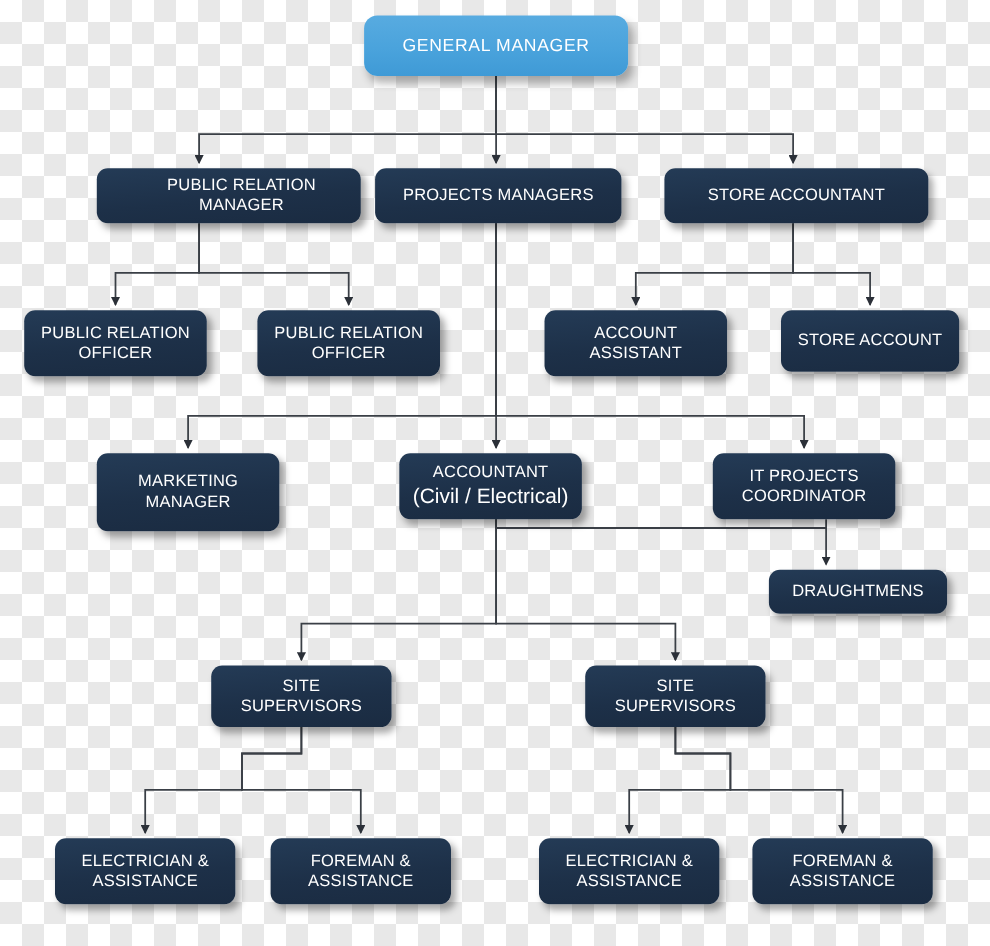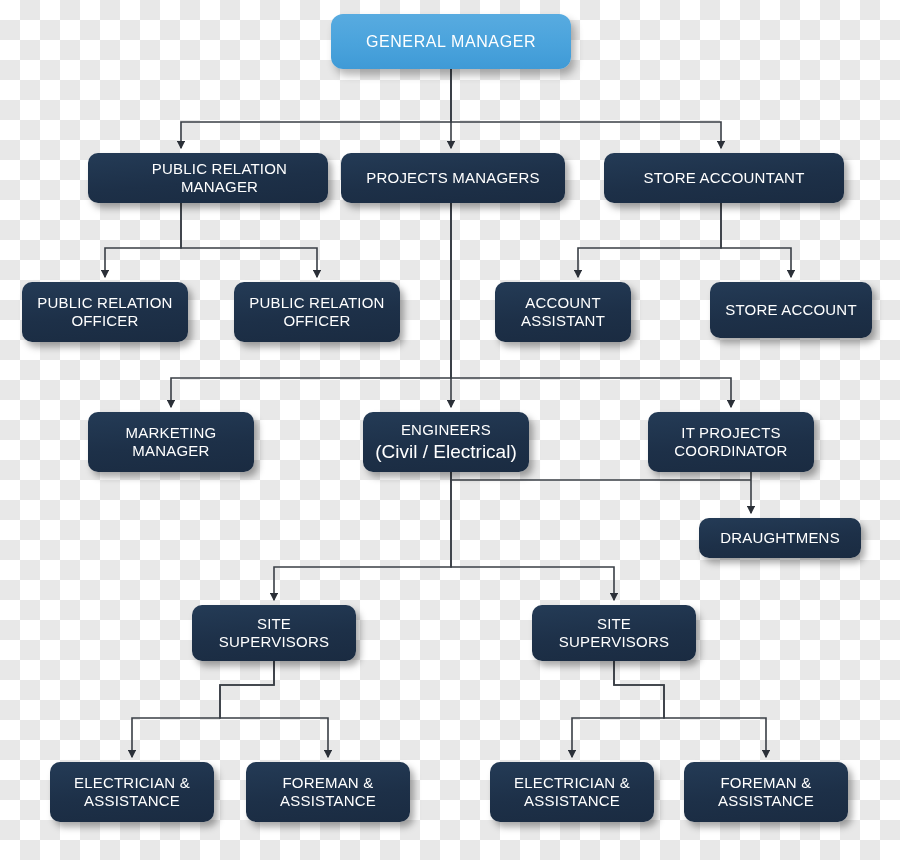--- a/index.html
+++ b/index.html
@@ -108,40 +108,40 @@
           <span class="label">PUBLIC RELATION
 OFFICER</span>
         </div>
       </div>
       <div class="node" style="left: 234px; top: 282px; width: 166px; height: 60px;">
         <div>
           <span class="label">PUBLIC RELATION
 OFFICER</span>
         </div>
       </div>
-      <div class="node" style="left: 495px; top: 282px; width: 136px; height: 60px; text-align: center;">
+      <div class="node" style="left: 495px; top: 282px; width: 166px; height: 60px; text-align: center;">
         <div>
           <span class="label">ACCOUNT
 ASSISTANT</span>
         </div>
       </div>
       <div class="node" style="left: 710px; top: 282px; width: 162px; height: 56px;">
         <div>
           <span class="label">STORE ACCOUNT</span>
         </div>
       </div>
-      <div class="node" style="left: 88px; top: 412px; width: 166px; height: 60px;">
+      <div class="node" style="left: 88px; top: 412px; width: 166px; height: 71px;">
         <div>
           <span class="label">MARKETING
 MANAGER</span>
         </div>
       </div>
       <div class="node" style="left: 363px; top: 412px; width: 166px; height: 60px;">
         <div>
-          <span class="label">ENGINEERS</span>
+          <span class="label">ACCOUNTANT</span>
           <span class="sub">(Civil / Electrical)</span>
         </div>
       </div>
       <div class="node" style="left: 648px; top: 412px; width: 166px; height: 60px;">
         <div>
           <span class="label">IT PROJECTS
 COORDINATOR</span>
         </div>
       </div>
       <div class="node" style="left: 670px; top: 518px; width: 162px; height: 40px; margin-left: 29px;">

